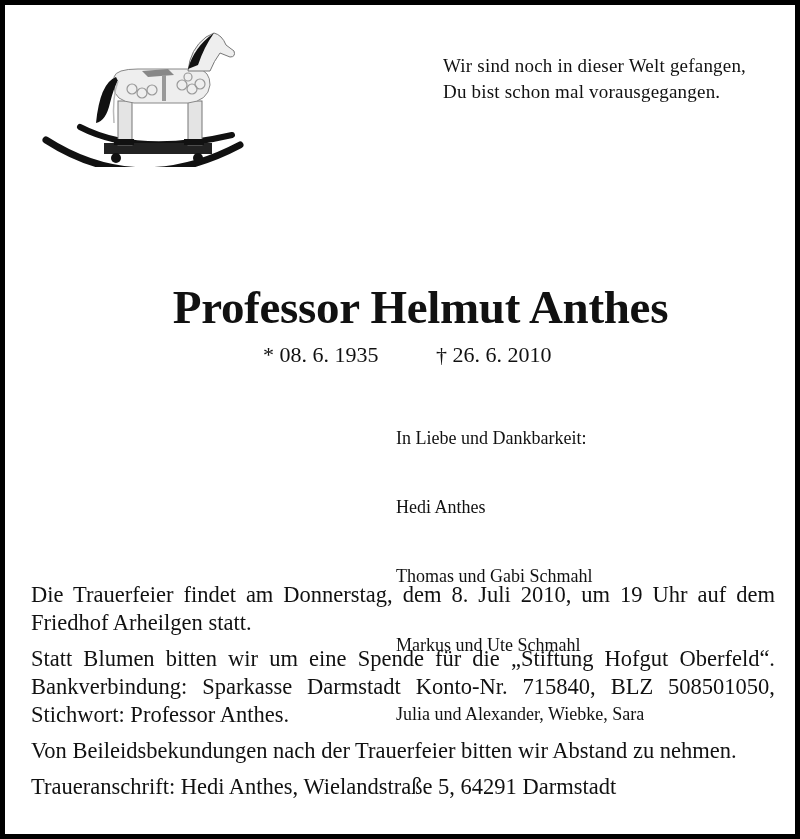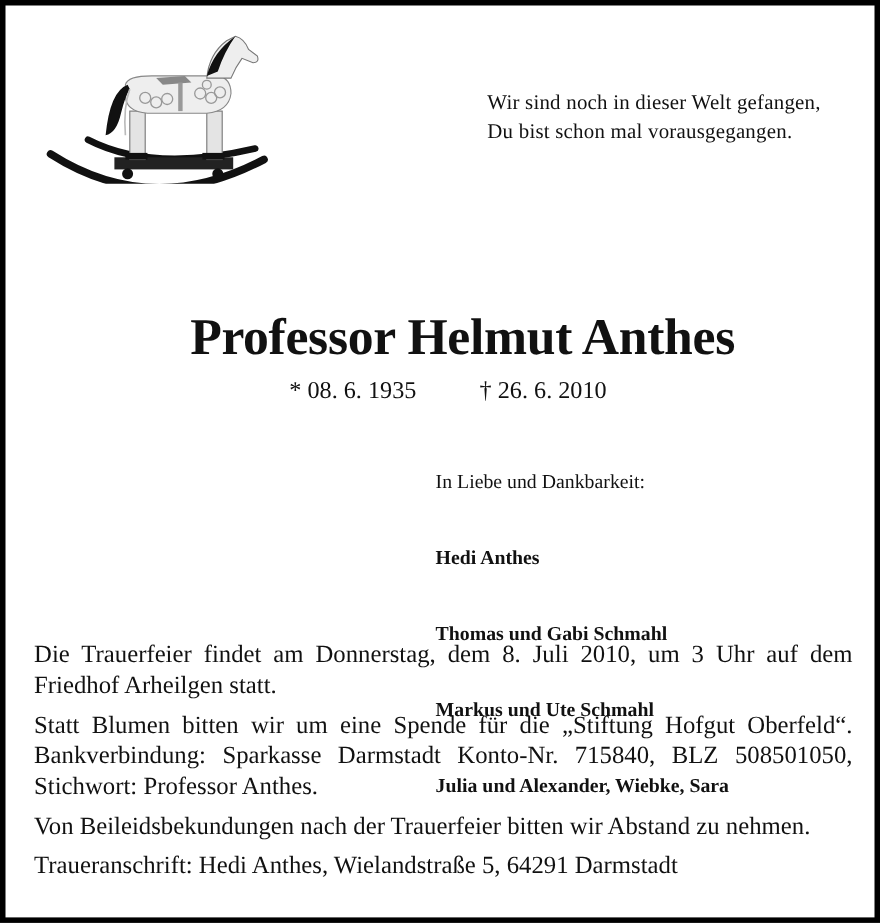--- a/index.html
+++ b/index.html
@@ -9,21 +9,21 @@
       width: 800px; height: 839px;
       box-sizing: border-box;
       border: 5px solid #000;
       background: #fff;
       font-family: "Liberation Serif", "DejaVu Serif", serif;
       color: #111;
     }
     .horse { position: absolute; left: 33px; top: 22px; width: 210px; height: 140px; }
     .motto {
       position: absolute; left: 438px; top: 48px;
-      font-size: 19px; line-height: 26px; letter-spacing: 0.2px; margin-top: 28px;
+      font-size: 19px; line-height: 26px; letter-spacing: 0.2px;
     }
     .intro {
       position: absolute; left: 26px; top: 188px; width: 750px;
       font-size: 22.5px; line-height: 30px;
     }
     .name {
       position: absolute; left: 0; right: 0; top: 274px;
       text-align: center; font-weight: bold;
       font-size: 47px; line-height: 56px; letter-spacing: -0.3px; padding-left: 41px;
     }
@@ -31,21 +31,21 @@
       position: absolute; left: 258px; top: 336px;
       font-size: 22px; line-height: 28px; text-align: right;
     }
     .dates span { display: inline-block; }
     .dates .birth { margin-right: 52px; }
     .mourners {
       position: absolute; left: 391px; top: 419px;
       font-size: 18px; line-height: 29px;
     }
     .mourners .thanks { margin-bottom: 3px; }
-    .mourners .m { font-weight: bold; margin-top: 40px; }
+    .mourners .m { font-weight: normal; margin-top: 40px; }
     .body-text {
       position: absolute; left: 26px; top: 576px; width: 744px;
       font-size: 22.5px; line-height: 28px; text-align: justify;
     }
     .body-text p { margin: 0 0 8px 0; }
   </style>
 </head>
 <body>
 
 <div class="frame">
@@ -106,19 +106,19 @@
 
   <div class="mourners">
     <div class="thanks">In Liebe und Dankbarkeit:</div>
     <div class="m">Hedi Anthes</div>
     <div class="m">Thomas und Gabi Schmahl</div>
     <div class="m">Markus und Ute Schmahl</div>
     <div class="m">Julia und Alexander, Wiebke, Sara</div>
   </div>
 
   <div class="body-text">
-    <p>Die Trauerfeier findet am Donnerstag, dem 8. Juli 2010, um 3 Uhr auf dem Friedhof Arheilgen statt.</p>
+    <p>Die Trauerfeier findet am Donnerstag, dem 8. Juli 2010, um 19 Uhr auf dem Friedhof Arheilgen statt.</p>
     <p>Statt Blumen bitten wir um eine Spende für die „Stiftung Hofgut Oberfeld“. Bankverbindung: Sparkasse Darmstadt Konto-Nr. 715840, BLZ 508501050, Stichwort: Professor Anthes.</p>
     <p>Von Beileidsbekundungen nach der Trauerfeier bitten wir Abstand zu nehmen.</p>
     <p>Traueranschrift: Hedi Anthes, Wielandstraße 5, 64291 Darmstadt</p>
   </div>
 
 </div>
 
 </body></html>

